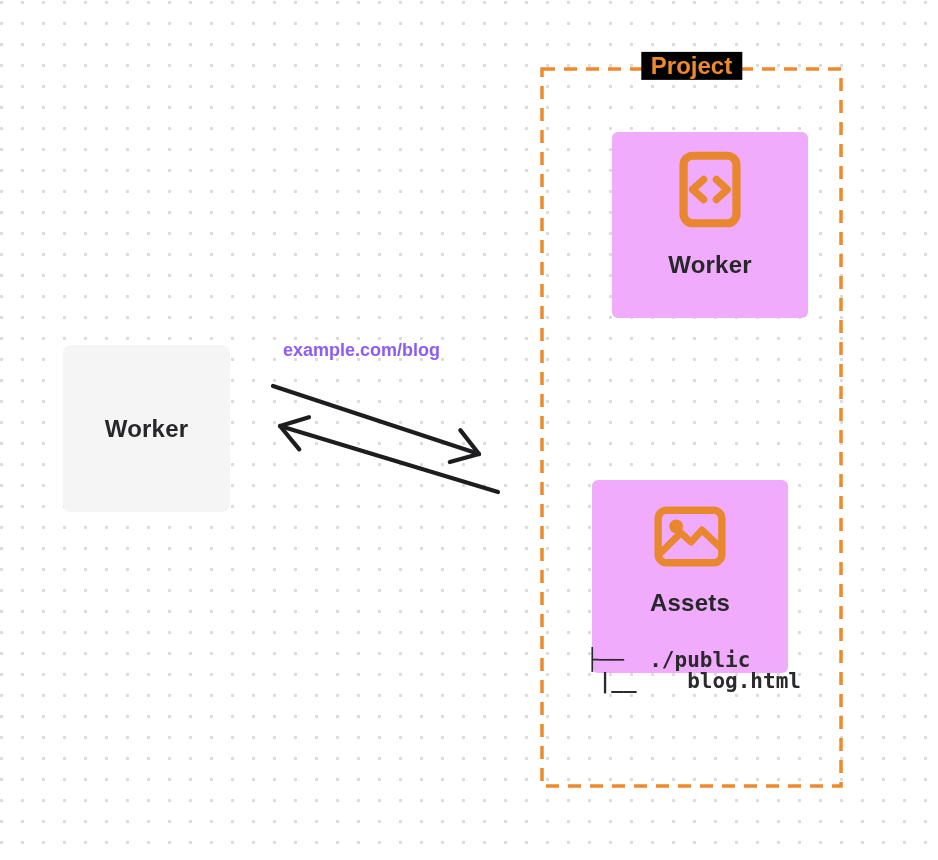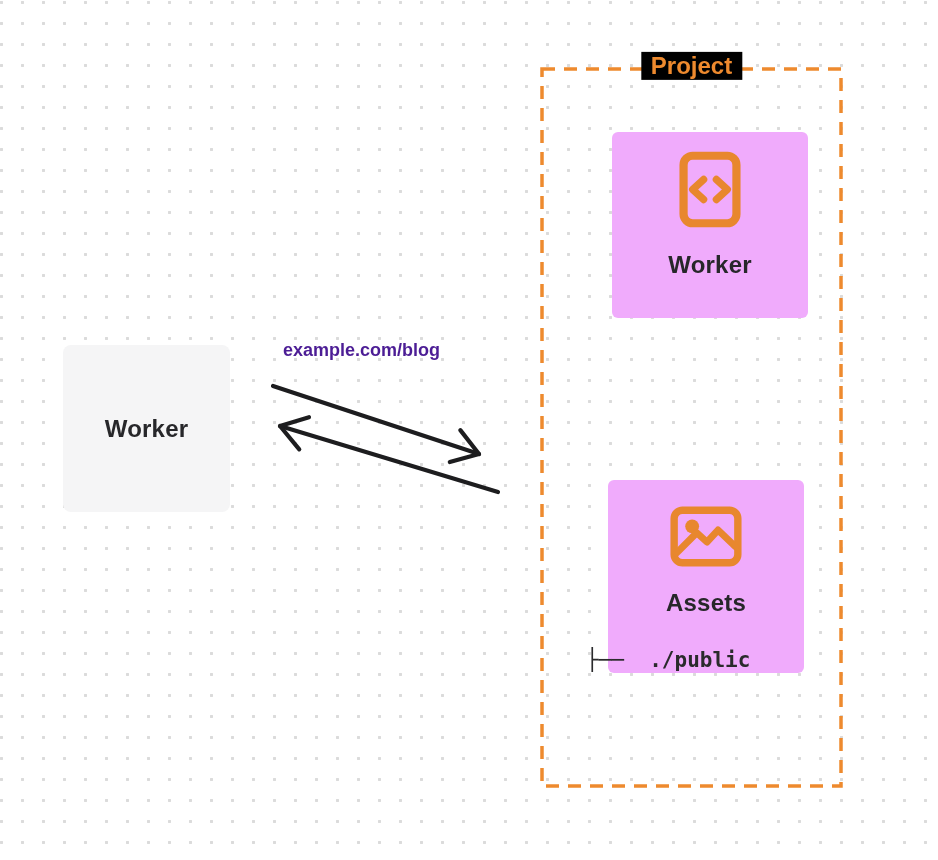--- a/index.html
+++ b/index.html
@@ -33,21 +33,21 @@
     font-weight: 700;
     color: #27272a;
     letter-spacing: 0.2px;
   }
 
   
   .request-label {
     left: 283px; top: 340px;
     font-size: 18px;
     font-weight: 700;
-    color: #4c1d95;
+    color: #8b5cf6;
   }
   .arrows-svg { left: 255px; top: 372px; }
 
   
   .project-box {
     left: 540px; top: 67px;
     width: 303px; height: 721px;
   }
   .project-border { position: absolute; left: 0; top: 0; }
   .project-label {
@@ -66,21 +66,21 @@
   .feature-card {
     position: absolute;
     width: 196px; height: 167px;
     background: #f0abfc;
     border-radius: 6px;
     display: flex;
     flex-direction: column;
     align-items: center;
   }
   .worker-card { left: 72px;  top: 65px;  padding-top: 19px; }
-  .assets-card { left: 68px;  top: 413px; padding-top: 26px; }
+  .assets-card { left: 52px;  top: 413px; padding-top: 26px; }
   .feature-card .icon-wrap { line-height: 0; }
   .worker-card .card-label { margin-top: 23px; }
   .assets-card .card-label { margin-top: 22px; }
 
   
   .file-tree {
     left: 586px; top: 650px;
     font-family: "DejaVu Sans Mono", "Liberation Mono", monospace;
     font-size: 21px;
     font-weight: 700;
@@ -133,13 +133,14 @@
         <circle cx="24" cy="22" r="7.5" fill="#e8872e"></circle>
         <polyline points="7,51 29,29 40,39 52,26 71,44" fill="none" stroke="#e8872e" stroke-width="7.5" stroke-linecap="round" stroke-linejoin="round"></polyline>
       </svg>
     </span>
     <span class="card-label">Assets</span>
   </div>
 </div>
 
 <div class="abs file-tree">
   <div class="tree-line">├──  ./public</div>
+  <div class="tree-line"> |__    blog.html</div>
 </div>
 
 </body></html>

